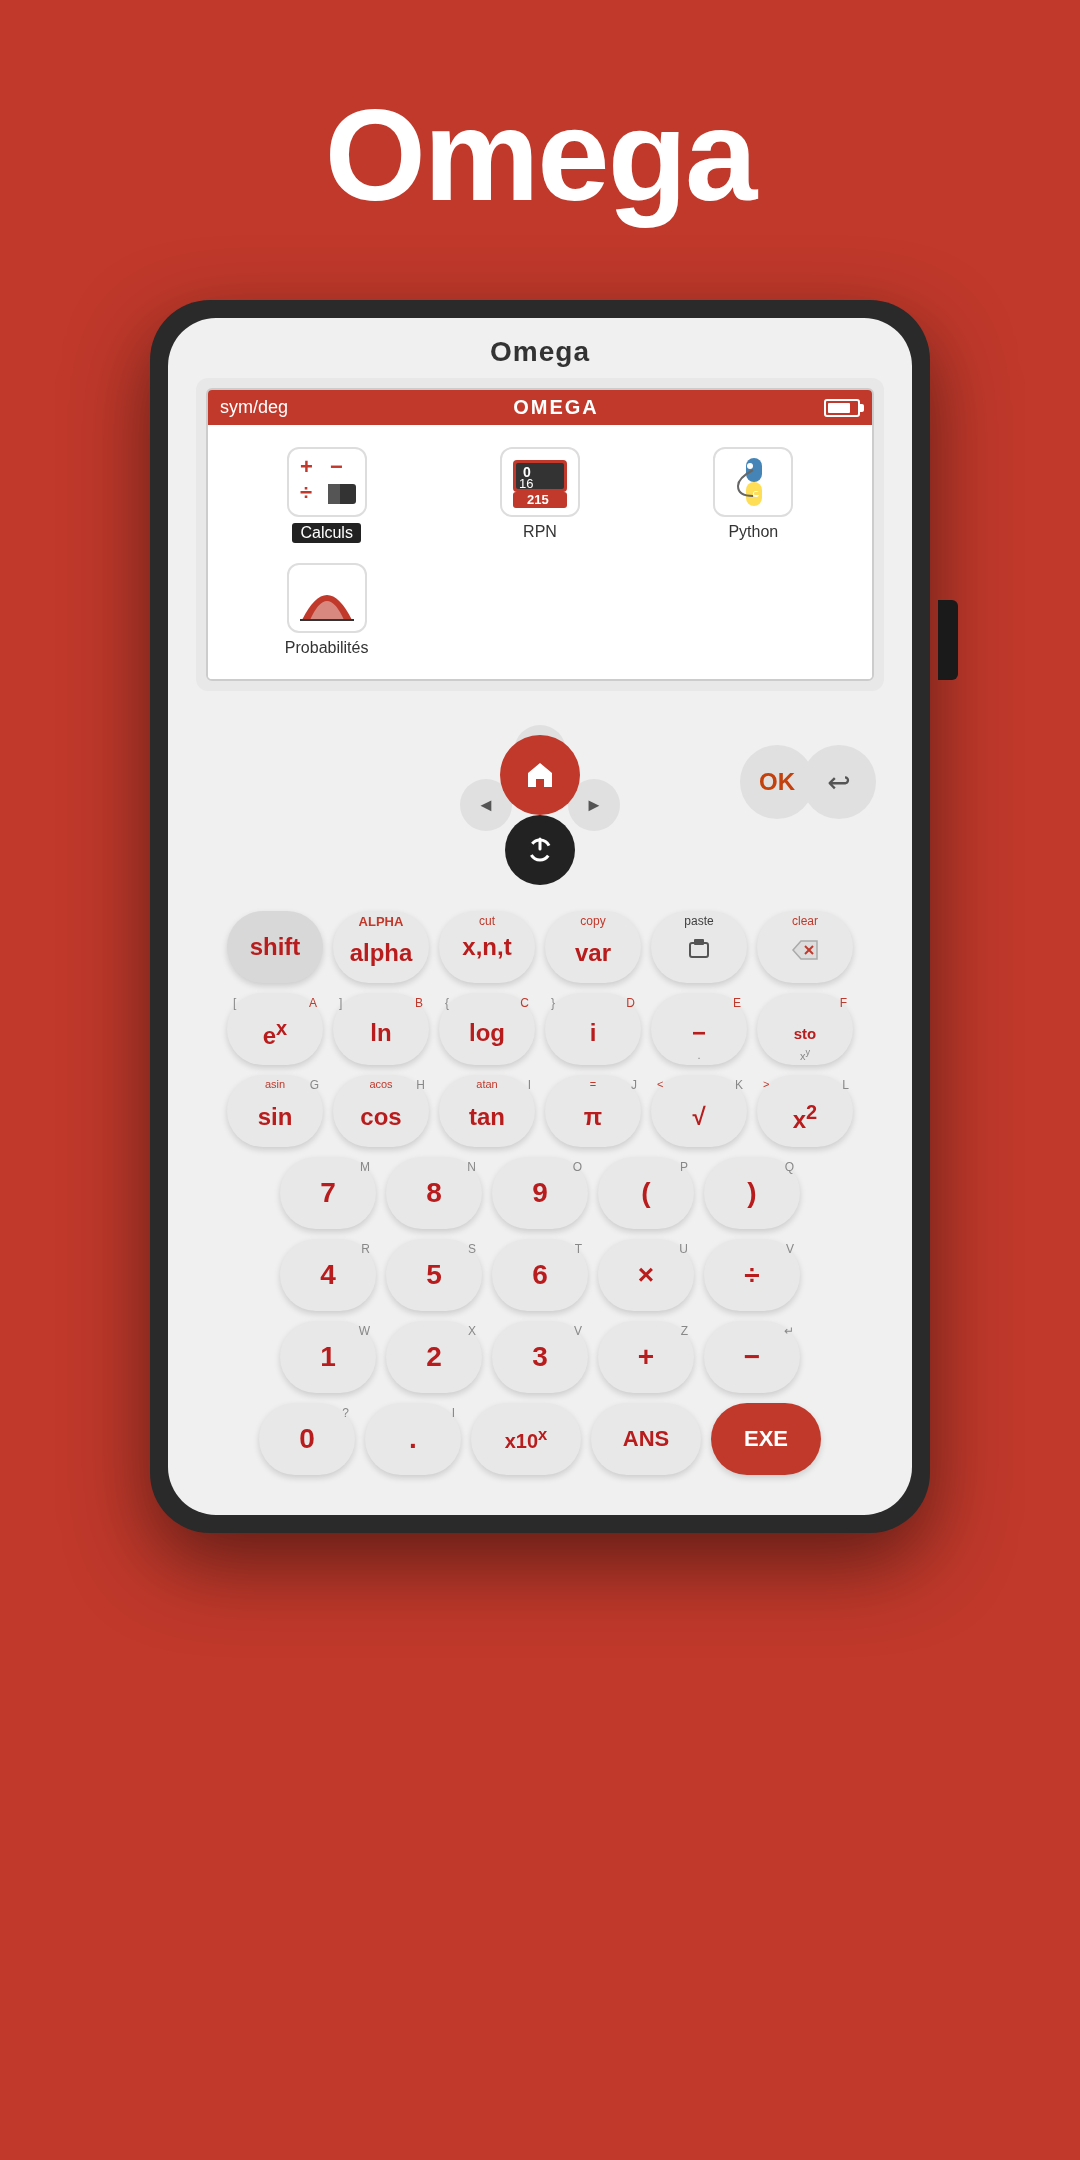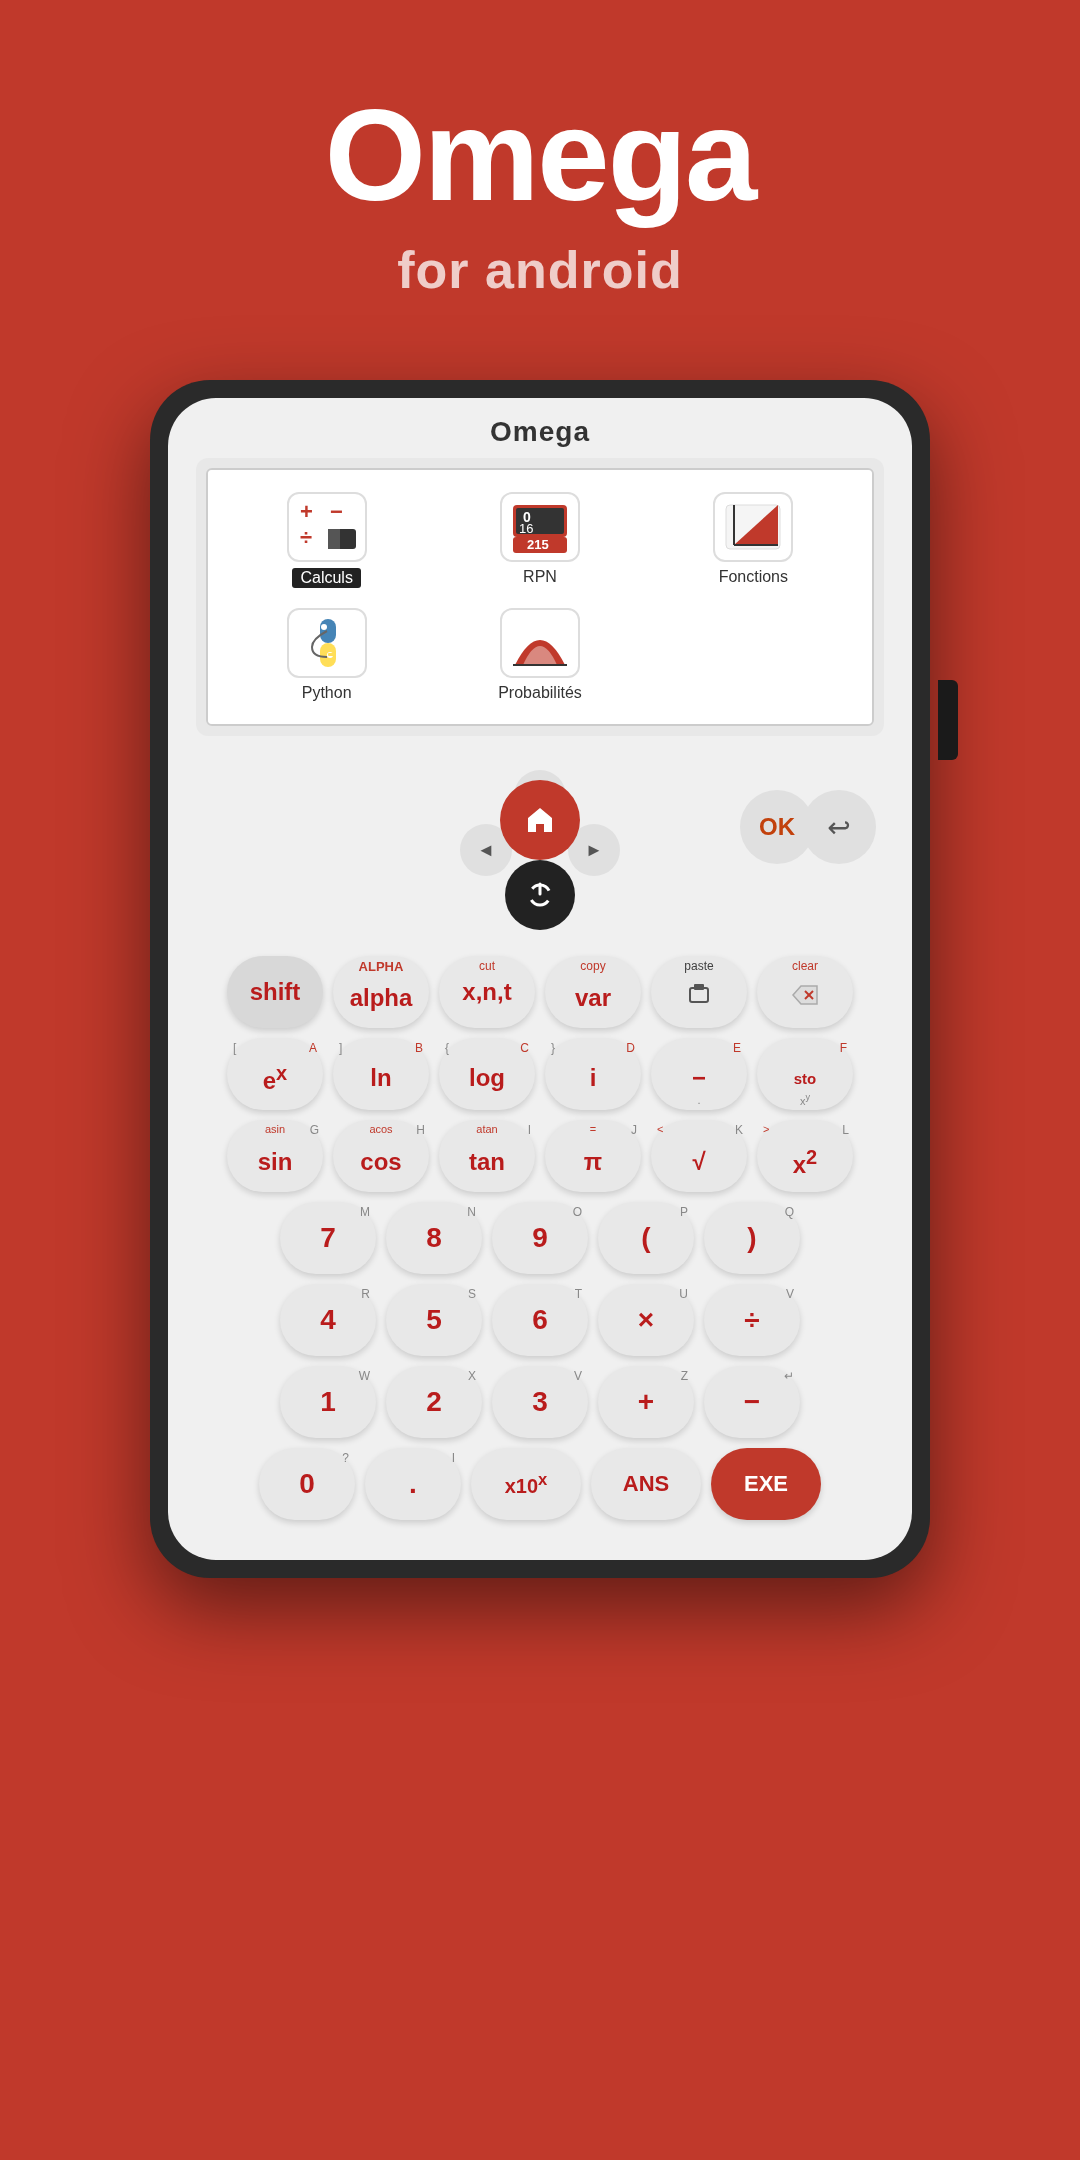--- a/index.html
+++ b/index.html
@@ -371,35 +371,41 @@
       color: white;
       padding: 1px 8px;
       border-radius: 3px;
     }
   </style>
 </head>
 <body>
 
 <div class="header">
   <div class="header-title">Omega</div>
-  <div class="header-subtitle">for android</div>
 </div>
 
 <div class="device-wrapper">
   <div class="calculator">
 
     <div class="side-btn"></div>
 
     <div class="calculator-inner">
 
       <div class="device-label">Omega</div>
 
       <div class="screen-container">
         <div class="screen">
 
+          <div class="screen-header">
+            <span class="screen-header-left">sym/deg</span>
+            <span class="screen-header-center">OMEGA</span>
+            <div class="battery-icon">
+              <div class="battery-fill"></div>
+            </div>
+          </div>
 
           <div class="screen-body">
 
             <div class="app-cell app-selected">
               <div class="app-icon calculs-icon">
                 <svg width="70" height="60" viewBox="0 0 70 60">
                   <text x="8" y="22" font-size="22" fill="#c0392b" font-weight="bold">+</text>
                   <text x="38" y="22" font-size="22" fill="#c0392b" font-weight="bold">−</text>
                   <text x="8" y="48" font-size="22" fill="#c0392b" font-weight="bold">÷</text>
                   <rect x="36" y="32" width="28" height="20" rx="3" fill="#333"></rect>
@@ -416,31 +422,20 @@
                   <rect x="11" y="11" width="48" height="26" rx="2" fill="#333"></rect>
                   <text x="18" y="25" font-size="14" fill="white" font-weight="bold">0</text>
                   <text x="14" y="36" font-size="13" fill="white">16</text>
                   <rect x="8" y="40" width="54" height="16" rx="3" fill="#c0392b"></rect>
                   <text x="22" y="52" font-size="13" fill="white" font-weight="bold">215</text>
                 </svg>
               </div>
               <span class="app-label">RPN</span>
             </div>
 
-            <div class="app-cell">
-              <div class="app-icon fonctions-icon">
-                <svg width="70" height="60" viewBox="0 0 70 60">
-                  <rect x="8" y="8" width="54" height="44" rx="4" fill="#f5f5f5" stroke="#ddd"></rect>
-                  <polygon points="16,48 60,8 60,48" fill="#c0392b"></polygon>
-                  <line x1="16" y1="8" x2="16" y2="48" stroke="#333" stroke-width="2"></line>
-                  <line x1="16" y1="48" x2="60" y2="48" stroke="#333" stroke-width="2"></line>
-                </svg>
-              </div>
-              <span class="app-label">Fonctions</span>
-            </div>
 
             <div class="app-cell">
               <div class="app-icon python-icon">
                 <svg width="70" height="60" viewBox="0 0 70 60">
 
                   <rect x="28" y="6" width="16" height="24" rx="8" fill="#4584b6"></rect>
                   <rect x="28" y="10" width="16" height="24" rx="8" fill="#ffde57" transform="translate(0,20)"></rect>
                   <circle cx="32" cy="14" r="3" fill="white"></circle>
                   <circle cx="38" cy="42" r="3" fill="white"></circle>
                   <rect x="28" y="17" width="6" height="3" rx="1" fill="#4584b6"></rect>

